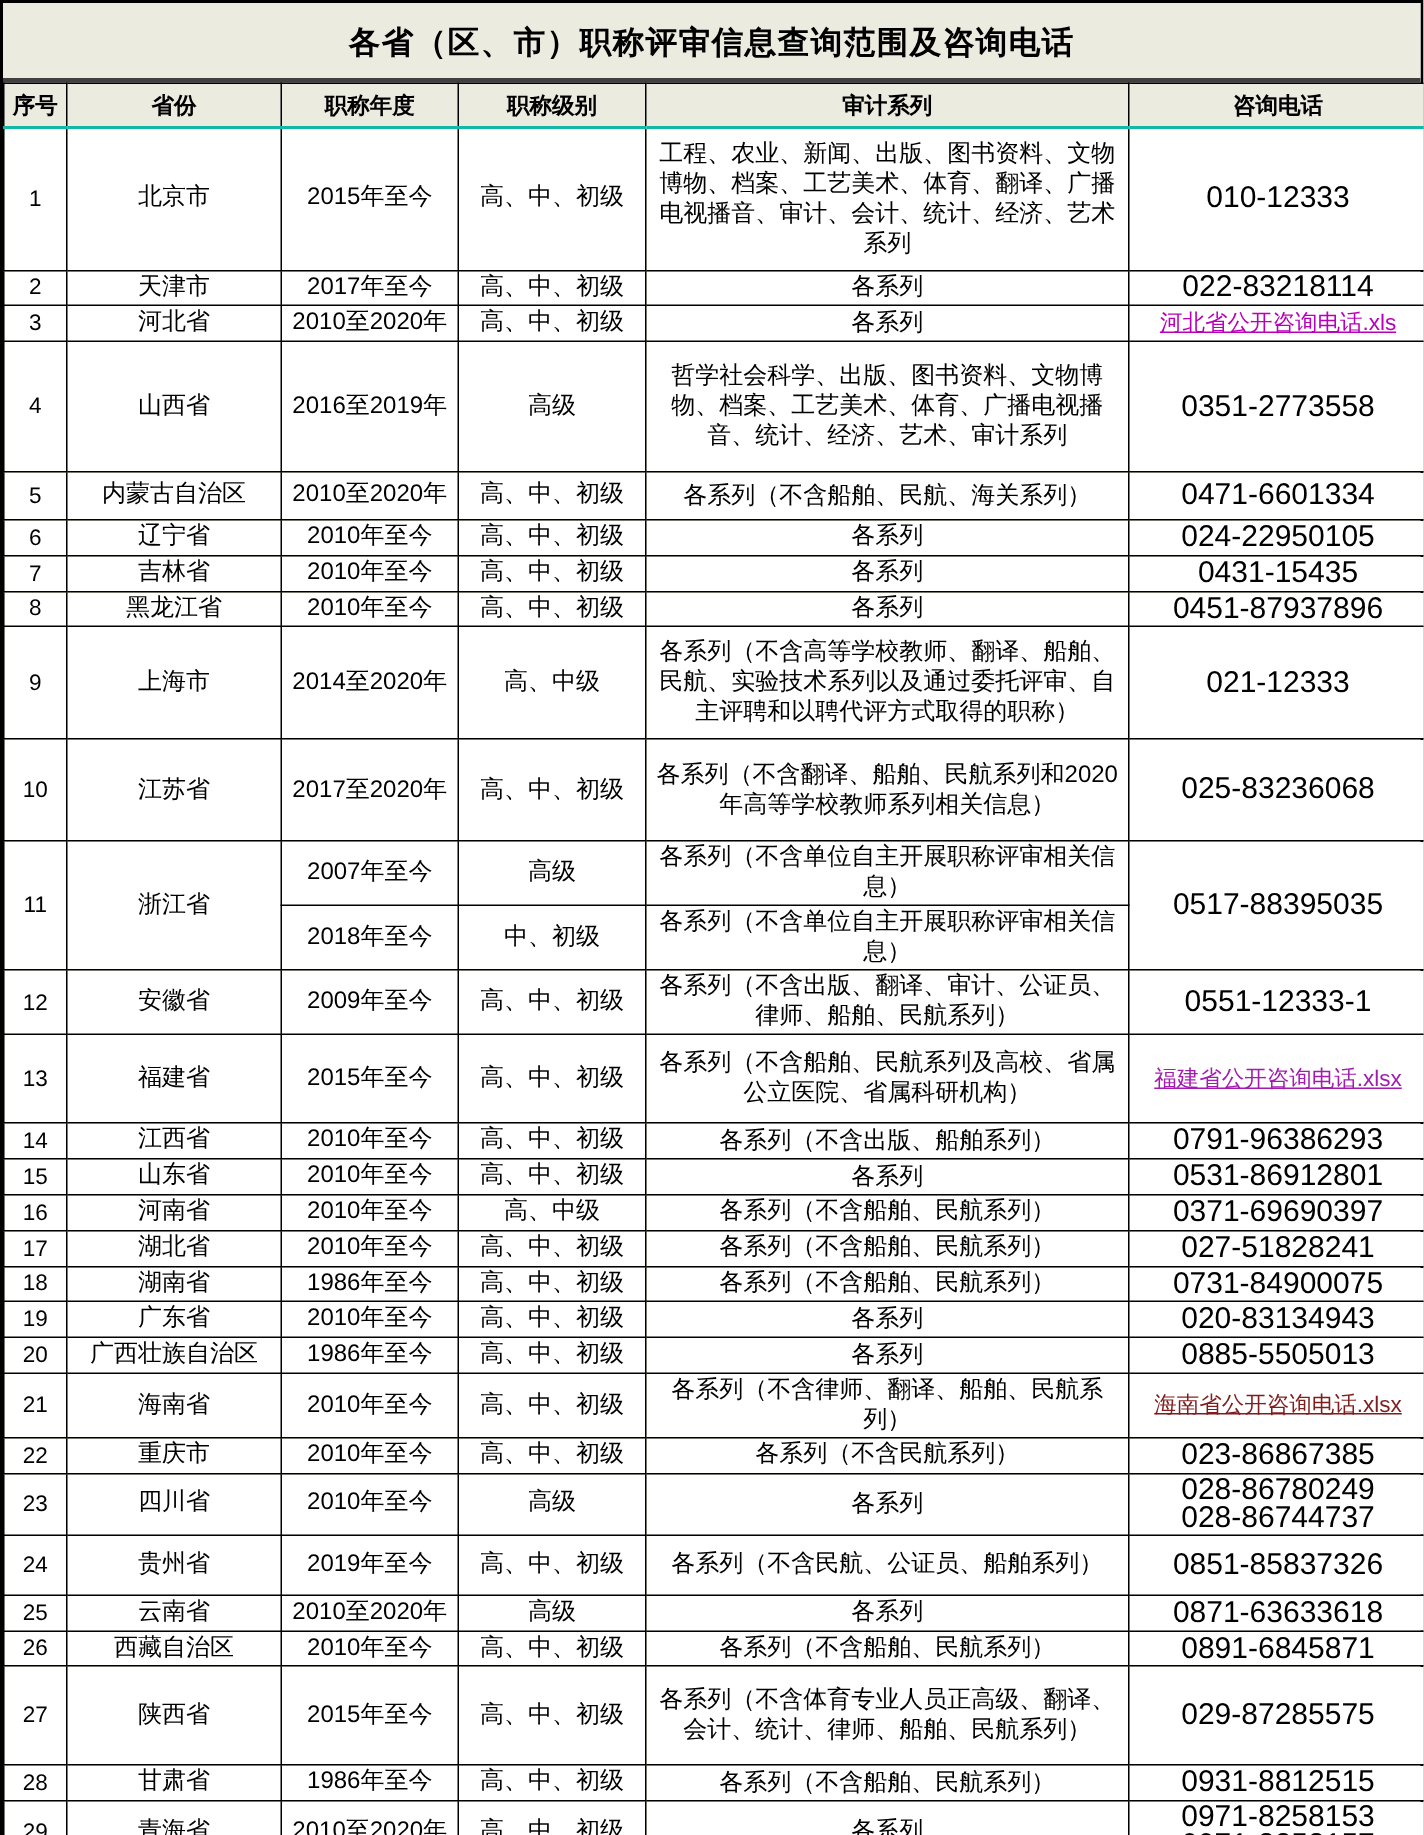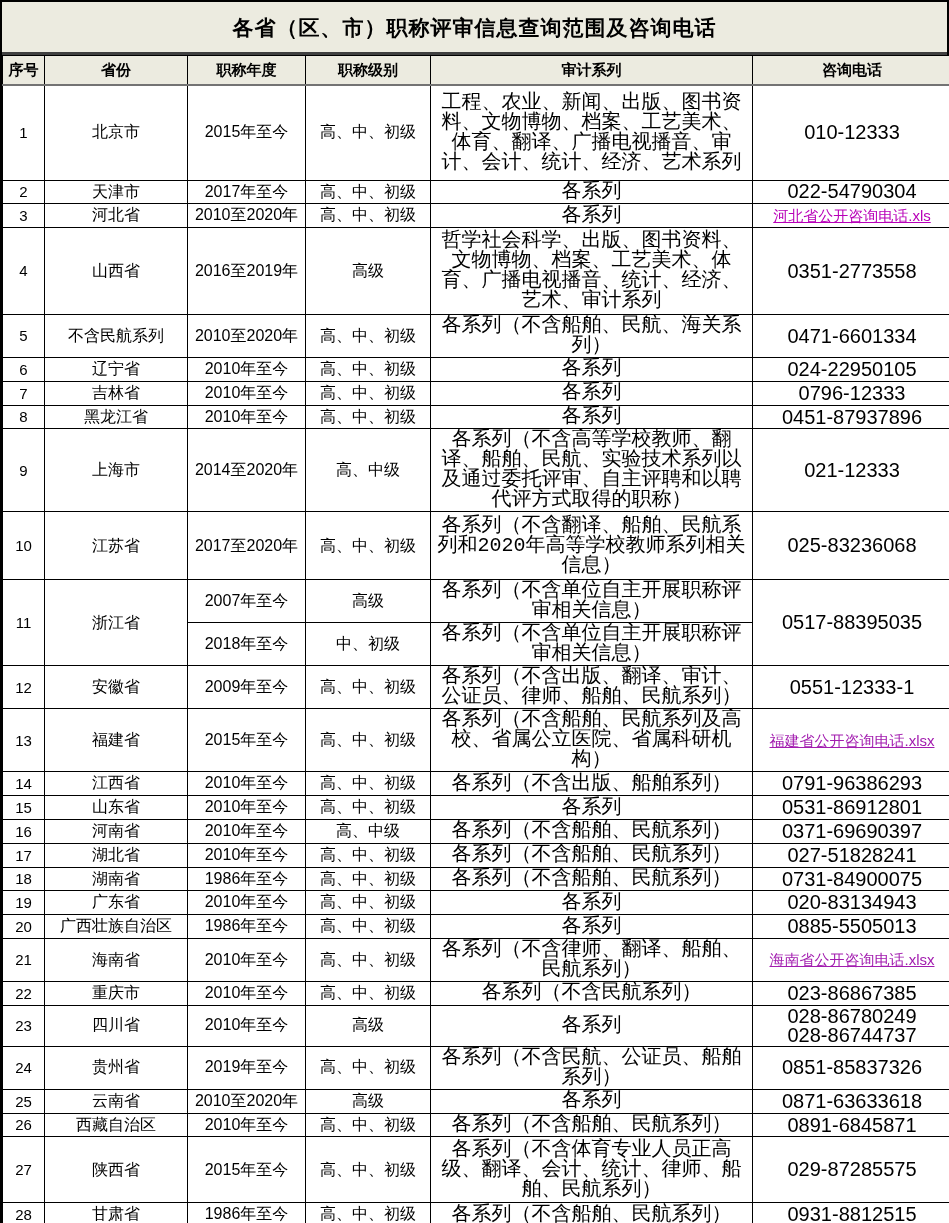--- a/index.html
+++ b/index.html
@@ -36,24 +36,24 @@
     padding:1px 3px;
     overflow:hidden;
     word-break:break-all;
   }
   thead th {
     background:#ecebe0;
     font-weight:bold;
     font-size:15px;
     height:24px;
     padding:2px 0;
-    border-bottom:2px solid #737373;
+    border-bottom:2px solid #14b8a6;
   }
   tbody td { background:#ffffff; font-size:15px; line-height:1.3; }
-  td.c-series { font-size:20px; line-height:20px;font-family:Liberation Mono, monospace; }
+  td.c-series { font-size:16px; line-height:20px; }
   td.c-prov, td.c-level, td.c-year { font-size:16px; }
   .phone-line { line-height:19px; font-size:20px; }
   .link {
     color:#b800b8;
     text-decoration:underline;
     cursor:pointer;
     font-size:15px;
   }
 </style>
 </head>
@@ -91,21 +91,21 @@
             <div class="phone-line">010-12333</div>
           </td>
         </tr>
         <tr style="height: 21px;">
           <td class="c-no">2</td>
           <td class="c-prov">天津市</td>
           <td class="c-year">2017年至今</td>
           <td class="c-level">高、中、初级</td>
           <td class="c-series">各系列</td>
           <td class="c-phone">
-            <div class="phone-line">022-54790304</div>
+            <div class="phone-line">022-83218114</div>
           </td>
         </tr>
         <tr style="height: 21px;">
           <td class="c-no">3</td>
           <td class="c-prov">河北省</td>
           <td class="c-year">2010至2020年</td>
           <td class="c-level">高、中、初级</td>
           <td class="c-series">各系列</td>
           <td class="c-phone"><span class="link" style="color: rgb(184, 0, 184); text-align: center;">河北省公开咨询电话.xls</span></td>
         </tr>
@@ -114,21 +114,21 @@
           <td class="c-prov">山西省</td>
           <td class="c-year">2016至2019年</td>
           <td class="c-level">高级</td>
           <td class="c-series">哲学社会科学、出版、图书资料、文物博物、档案、工艺美术、体育、广播电视播音、统计、经济、艺术、审计系列</td>
           <td class="c-phone">
             <div class="phone-line">0351-2773558</div>
           </td>
         </tr>
         <tr style="height: 32px;">
           <td class="c-no">5</td>
-          <td class="c-prov">不含民航系列</td>
+          <td class="c-prov">内蒙古自治区</td>
           <td class="c-year">2010至2020年</td>
           <td class="c-level">高、中、初级</td>
           <td class="c-series">各系列（不含船舶、民航、海关系列）</td>
           <td class="c-phone">
             <div class="phone-line">0471-6601334</div>
           </td>
         </tr>
         <tr style="height: 20px;">
           <td class="c-no">6</td>
           <td class="c-prov">辽宁省</td>
@@ -139,21 +139,21 @@
             <div class="phone-line">024-22950105</div>
           </td>
         </tr>
         <tr style="height: 20px;">
           <td class="c-no">7</td>
           <td class="c-prov">吉林省</td>
           <td class="c-year">2010年至今</td>
           <td class="c-level">高、中、初级</td>
           <td class="c-series">各系列</td>
           <td class="c-phone">
-            <div class="phone-line">0796-12333</div>
+            <div class="phone-line">0431-15435</div>
           </td>
         </tr>
         <tr style="height: 21px;">
           <td class="c-no">8</td>
           <td class="c-prov">黑龙江省</td>
           <td class="c-year">2010年至今</td>
           <td class="c-level">高、中、初级</td>
           <td class="c-series">各系列</td>
           <td class="c-phone">
             <div class="phone-line">0451-87937896</div>
@@ -281,21 +281,21 @@
           <td class="c-phone">
             <div class="phone-line">0885-5505013</div>
           </td>
         </tr>
         <tr style="height: 39px;">
           <td class="c-no">21</td>
           <td class="c-prov">海南省</td>
           <td class="c-year">2010年至今</td>
           <td class="c-level">高、中、初级</td>
           <td class="c-series">各系列（不含律师、翻译、船舶、民航系列）</td>
-          <td class="c-phone"><span class="link" style="color: #a21caf; margin-top: 44px;">海南省公开咨询电话.xlsx</span></td>
+          <td class="c-phone"><span class="link" style="color: #7f1d1d; margin-top: 44px;">海南省公开咨询电话.xlsx</span></td>
         </tr>
         <tr style="height: 21px;">
           <td class="c-no">22</td>
           <td class="c-prov">重庆市</td>
           <td class="c-year">2010年至今</td>
           <td class="c-level">高、中、初级</td>
           <td class="c-series">各系列（不含民航系列）</td>
           <td class="c-phone">
             <div class="phone-line">023-86867385</div>
           </td>

